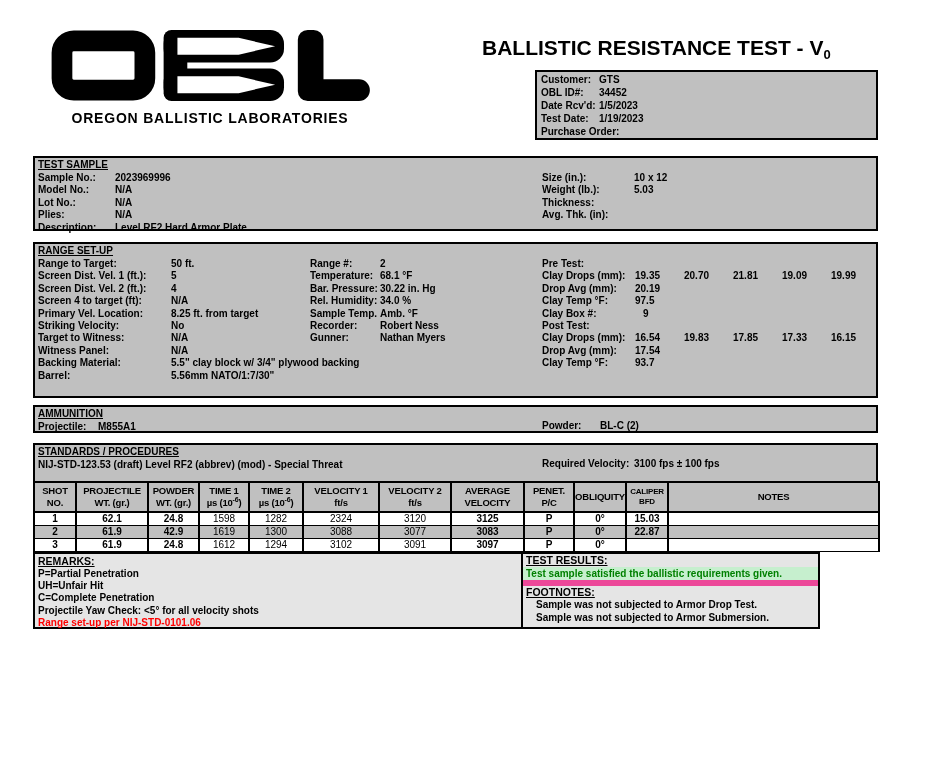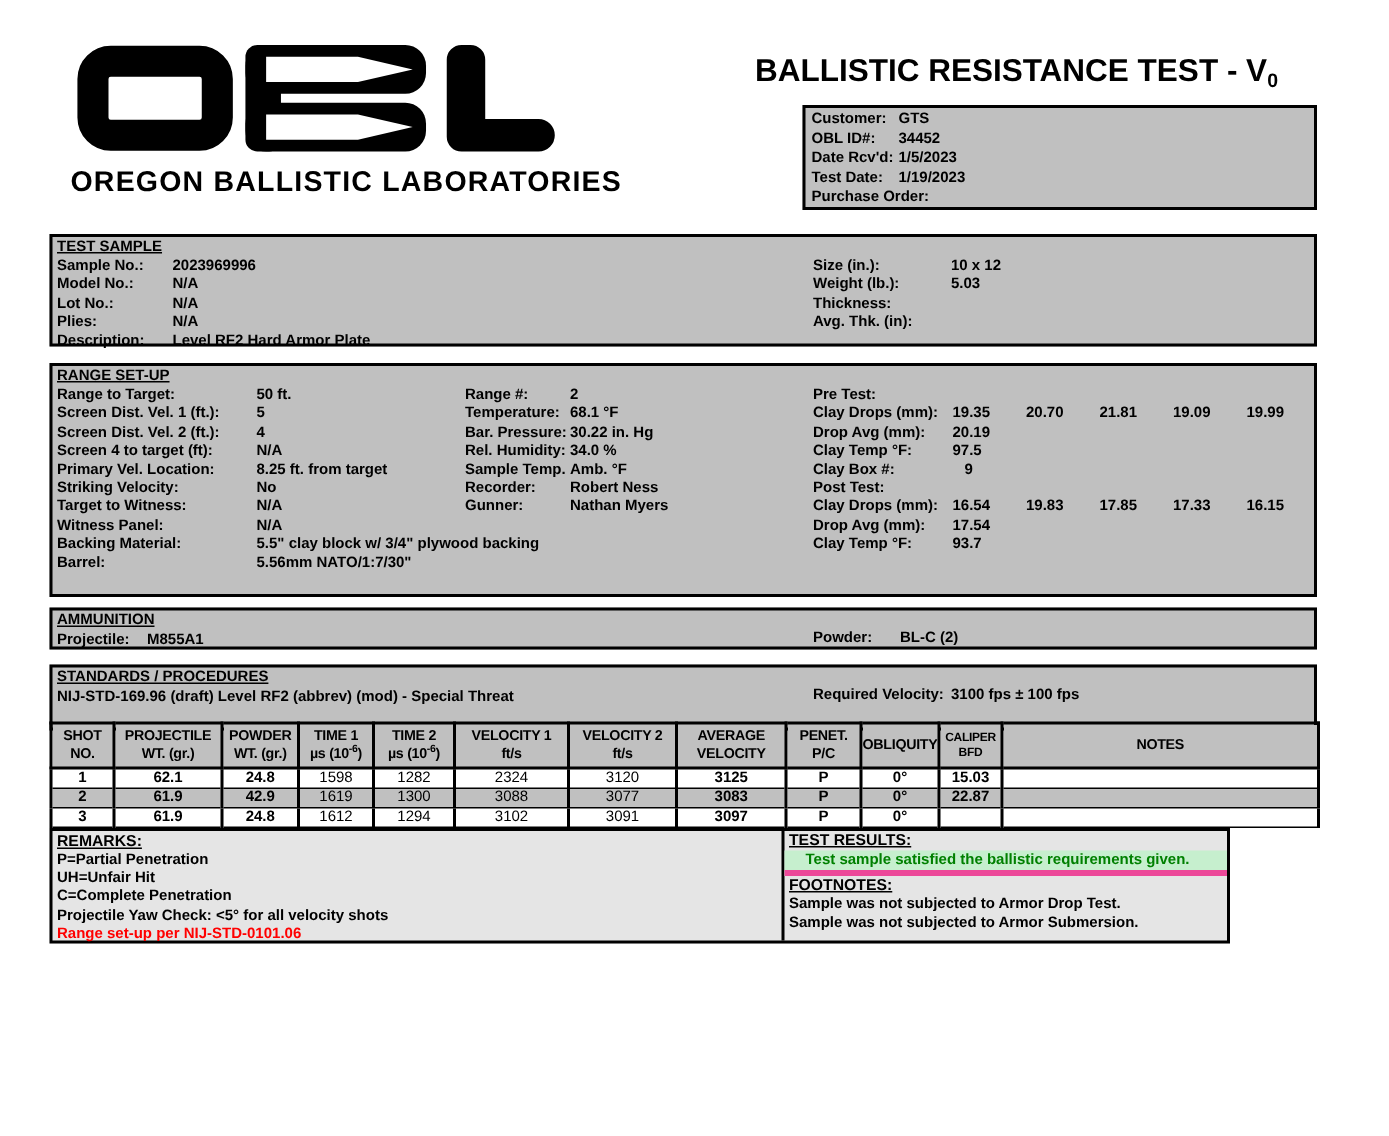--- a/index.html
+++ b/index.html
@@ -12,22 +12,22 @@
   html,body{background:#fff}
   body{
     width:926px;height:757px;position:relative;
     font-family:"Liberation Sans","DejaVu Sans",sans-serif;
     font-weight:bold;color:#000;font-size:10px;
   }
   .page{position:absolute;inset:0;overflow:hidden}
 
   
   .logo{position:absolute;left:47px;top:28px;width:326px}
-  .logo-text{margin-top:5px;text-align:center;font-size:19px;letter-spacing:.8px;white-space:nowrap}
-  .title{position:absolute;left:437px;top:36px;width:415px;text-align:right;font-size:21px;white-space:nowrap}
+  .logo-text{margin-top:5px;text-align:center;font-size:14px;letter-spacing:.8px;white-space:nowrap}
+  .title{position:absolute;left:482px;top:36px;width:415px;text-align:left;font-size:21px;white-space:nowrap}
   .title sub{font-size:13px;vertical-align:-4px}
 
   .cust-box{position:absolute;left:535px;top:70px;width:343px;height:70px;
     background:var(--section-bg);border:2px solid #000;padding:2px 0 0 4px}
   .cust-box .fr{height:13px}
 
   
   .fr{display:flex;white-space:nowrap;line-height:12.4px}
   .fl{flex:0 0 auto}
   .w58{width:58px}.w60{width:60px}.w70{width:70px}.w77{width:77px}
@@ -60,22 +60,22 @@
 
   
   .bottom-box{position:absolute;left:33px;top:552px;width:787px;height:77px;
     border:2px solid #000;display:flex;background:#e5e5e5}
   .remarks-pane{flex:0 0 488px;border-right:2px solid #000;padding:1px 0 0 3px}
   .results-pane{flex:1 1 auto}
   .pane-h{text-decoration:underline;font-size:10.5px;line-height:12.5px;padding-left:3px}
   .remarks-pane .line{line-height:12.4px;white-space:nowrap}
   .red{color:var(--warning-text)}
   .result-bar{background:var(--result-bg);color:var(--result-text);
-    border-bottom:4px solid #ec4899;line-height:13px;padding-left:14px;white-space:nowrap}
-  .fn-line{line-height:13px;padding-left:3px;white-space:nowrap}
+    border-bottom:6px solid #ec4899;line-height:13px;padding-left:3px;white-space:nowrap}
+  .fn-line{line-height:13px;padding-left:13px;white-space:nowrap}
 </style>
 </head>
 <body>
 
 <div class="page">
 
   <div class="logo">
     <svg width="326" height="75" viewBox="0 0 330 76">
       <rect x="15" y="13" width="84" height="50" rx="12" fill="none" stroke="#000" stroke-width="21"></rect>
       <g>
@@ -289,21 +289,21 @@
       <div class="fr">
           <span class="fl w58">Powder:</span>
           <span>BL-C (2)</span>
         </div>
     </div>
   </div>
 
   <div class="sec" id="standards">
     <div class="sec-h">STANDARDS / PROCEDURES</div>
     <div class="fr">
-        <span>NIJ-STD-169.96 (draft) Level RF2 (abbrev) (mod) - Special Threat</span>
+        <span>NIJ-STD-123.53 (draft) Level RF2 (abbrev) (mod) - Special Threat</span>
       </div>
     <div class="col c-r" style="top:13px">
       <div class="fr">
           <span class="fl w92">Required Velocity:</span>
           <span>3100 fps  ±  100  fps</span>
         </div>
     </div>
   </div>
 
   <table class="shots">

